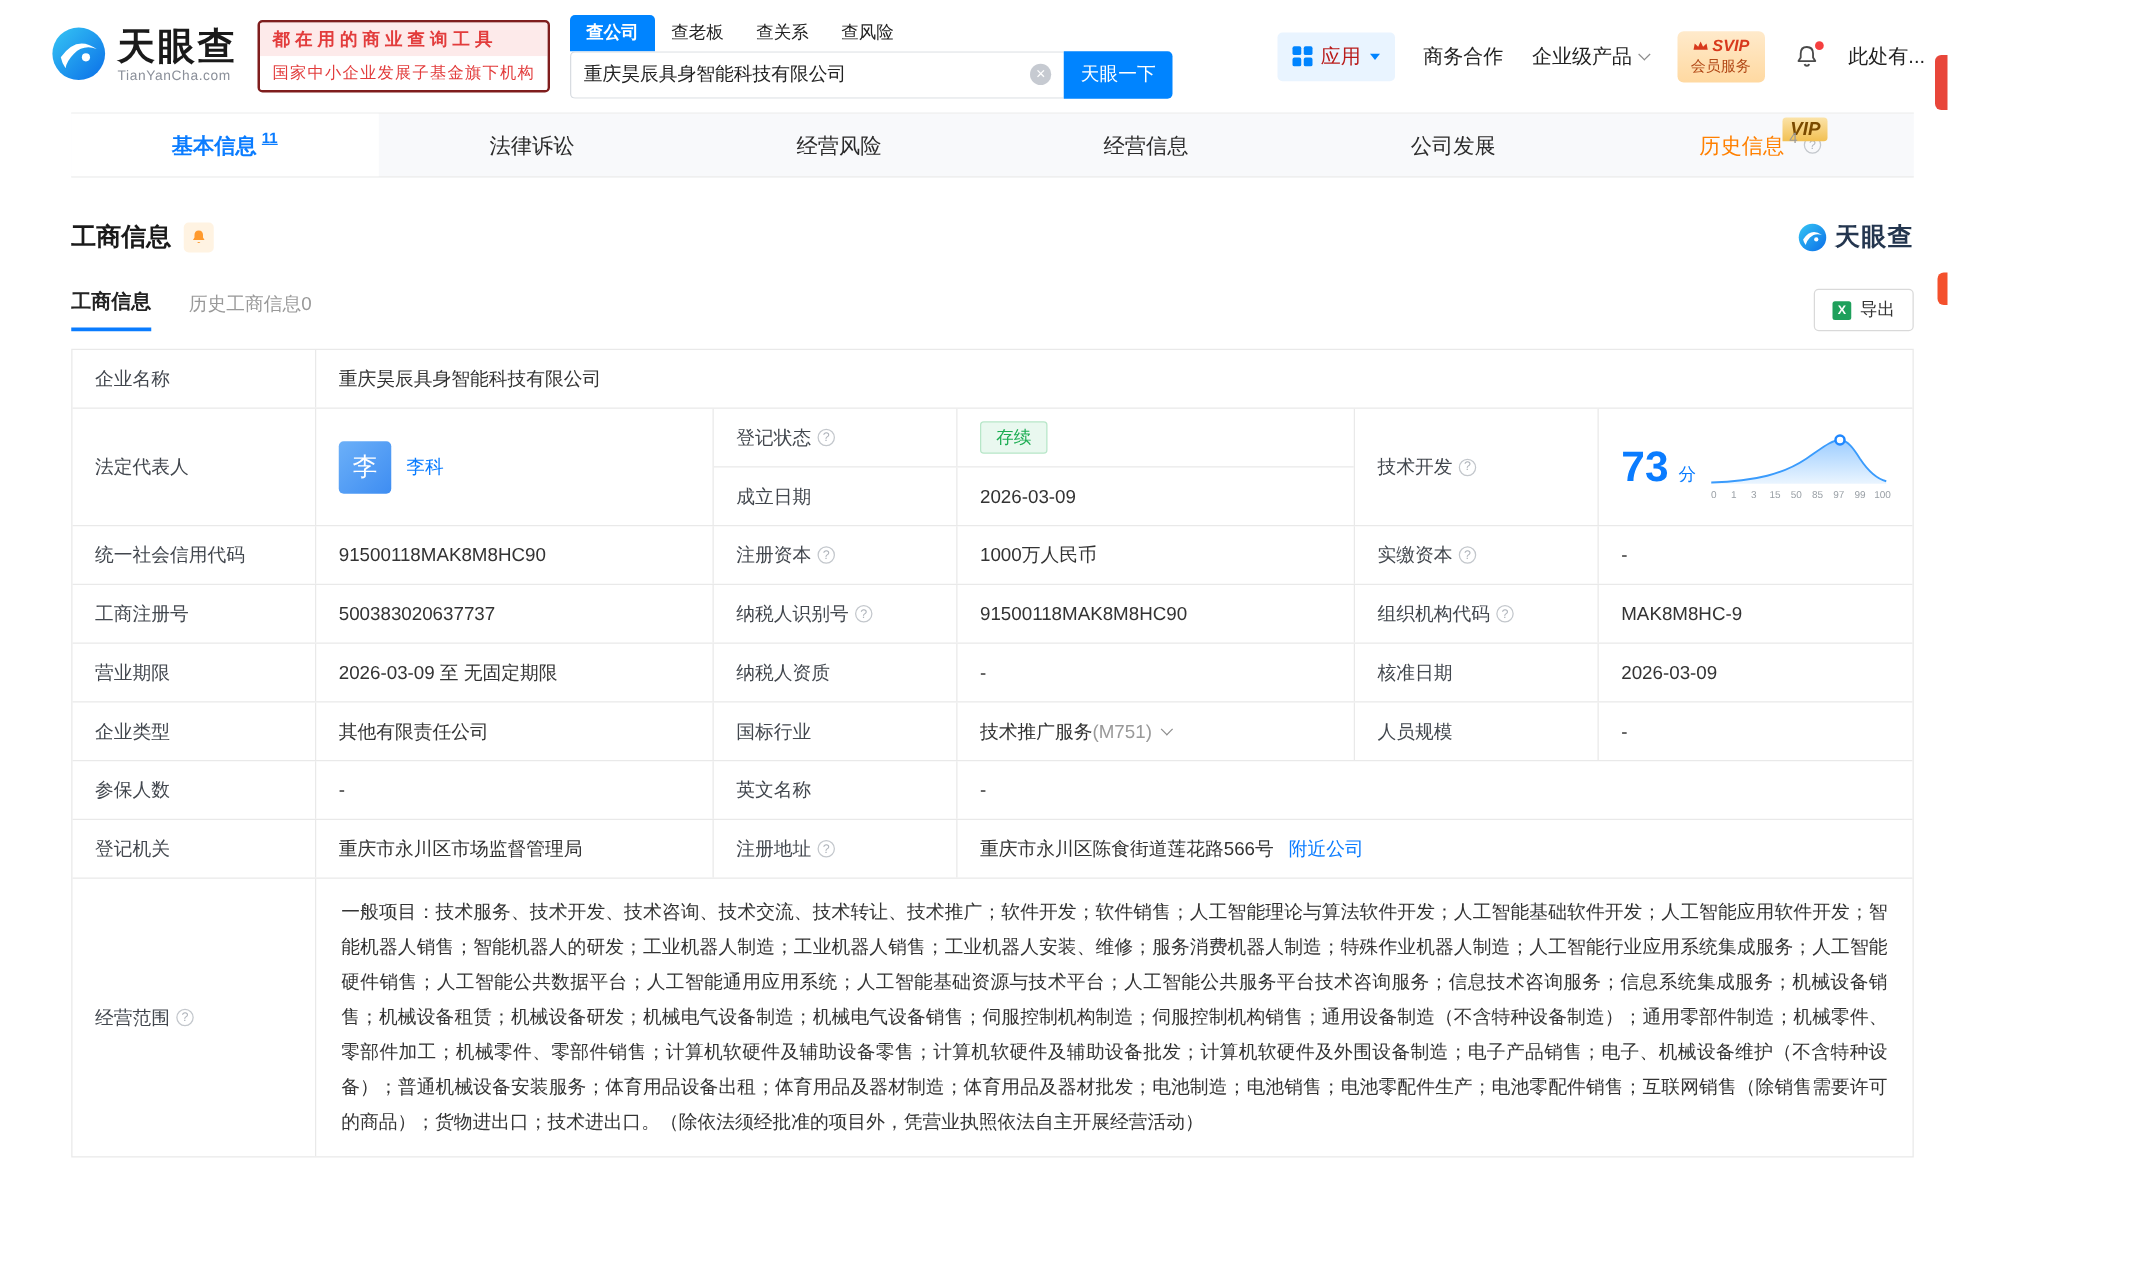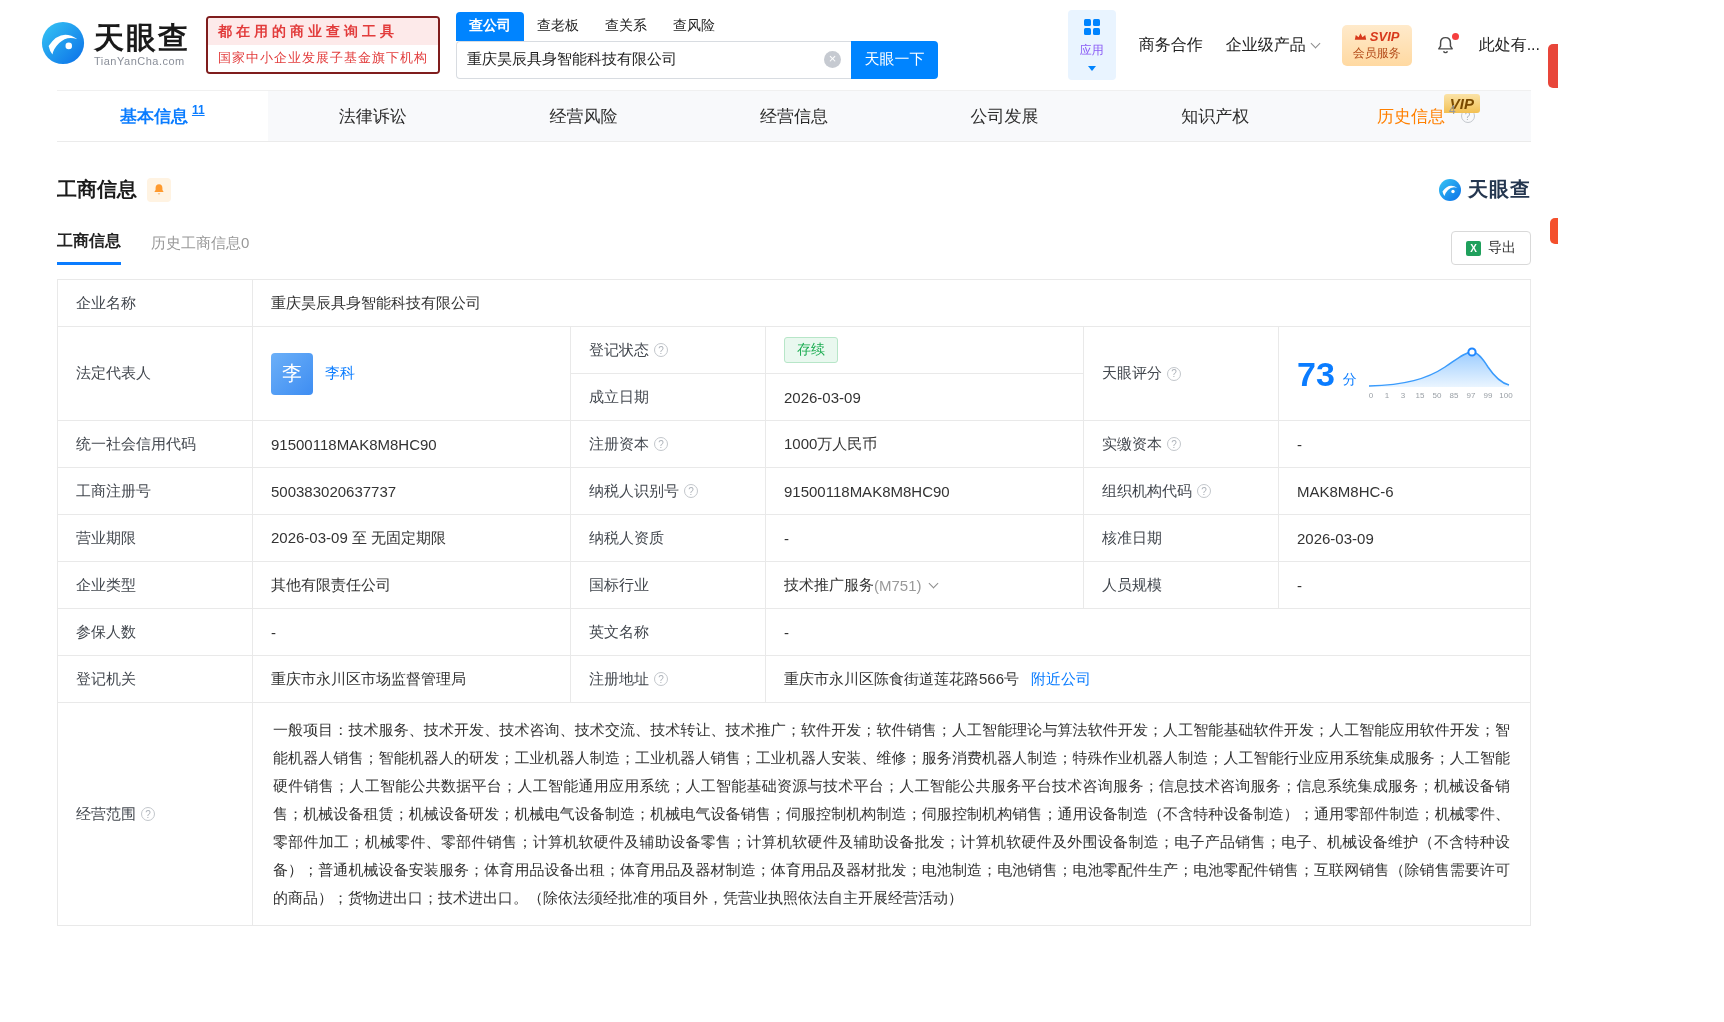--- a/index.html
+++ b/index.html
@@ -18,21 +18,21 @@
   .search { margin-left:16px; width:482px; flex:none; }
   .search-tabs { display:flex; align-items:flex-end; }
   .stab { font-size:14px; color:#222; padding:5px 13px 6px; cursor:pointer; }
   .stab.active { background:#0084ff; color:#fff; border-radius:4px 4px 0 0; font-weight:bold; }
   .search-row { display:flex; height:38px; }
   .search-box { flex:1; border:1px solid #d8dce1; border-right:none; border-radius:4px 0 0 4px; display:flex; align-items:center; padding:0 10px; background:#fff; }
   .search-input { flex:1; border:none; outline:none; font-size:15px; color:#222; font-family:inherit; background:transparent; }
   .clear-icon { width:17px; height:17px; border-radius:50%; background:#c6cad1; color:#fff; font-size:13px; line-height:16px; text-align:center; cursor:pointer; flex:none; }
   .search-btn { width:87px; background:#0084ff; color:#fff; border:none; font-size:15px; border-radius:0 4px 4px 0; cursor:pointer; font-family:inherit; }
   .top-right { margin-left:auto; display:flex; align-items:center; gap:23px; }
-  .apps-btn { display:flex; align-items:center; gap:7px; background:#e9f4ff; color:#8b5cf6; font-size:12px; padding:9px 12px; border-radius:4px; cursor:pointer;flex-direction:column; }
+  .apps-btn { display:flex; align-items:center; gap:7px; background:#e9f4ff; color:#b91c1c; font-size:16px; padding:9px 12px; border-radius:4px; cursor:pointer; }
   .grid-icon { display:grid; grid-template-columns:7px 7px; grid-template-rows:7px 7px; gap:2px; }
   .grid-icon i { background:#0084ff; border-radius:1.5px; }
   .caret { width:0; height:0; border-left:4px solid transparent; border-right:4px solid transparent; border-top:5px solid #0084ff; }
   .tr-link { font-size:16px; color:#222; text-decoration:none; display:flex; align-items:center; gap:6px; cursor:pointer; white-space:nowrap; }
   .chev { display:inline-block; width:7px; height:7px; border-right:1.5px solid #8c8c8c; border-bottom:1.5px solid #8c8c8c; transform:rotate(45deg); margin-top:-4px; }
   .svip { background:linear-gradient(180deg,#ffeacb,#ffd9a1); border-radius:5px; padding:4px 11px; text-align:center; cursor:pointer; }
   .svip-top { display:flex; align-items:center; gap:3px; justify-content:center; color:#d8391c; font-size:13px; font-weight:bold; font-style:italic; }
   .svip-bottom { color:#b34a18; font-size:12px; margin-top:1px; }
   .bell-wrap { position:relative; cursor:pointer; display:flex; }
   .red-dot { position:absolute; top:-2px; right:-3px; width:7px; height:7px; border-radius:50%; background:#f53f3f; }
@@ -189,23 +189,20 @@
   </div>
   <div class="mtab">
     <span>经营风险</span>
   </div>
   <div class="mtab">
     <span>经营信息</span>
   </div>
   <div class="mtab">
     <span>公司发展</span>
   </div>
-  <div class="mtab">
-    <span>知识产权</span>
-  </div>
   <div class="mtab history">
     <span class="vip-badge">VIP</span>
     <span>历史信息</span>
     <span class="mcount gray">4</span>
     <span class="qicon">?</span>
   </div>
 </nav>
 
 <main class="content">
   <div class="section-head">
@@ -271,21 +268,21 @@
         <div class="mrow last">
           <div class="cell lbl w1">
             <span>成立日期</span>
           </div>
           <div class="cell val flex1">
             <span>2026-03-09</span>
           </div>
         </div>
       </div>
       <div class="cell lbl w1">
-        <span>天眼评分</span>
+        <span>技术开发</span>
         <span class="qicon">?</span>
       </div>
       <div class="cell val flex1 score-cell">
         <span class="score-num">73</span>
         <span class="score-unit">分</span>
         <svg width="150" height="58" viewBox="0 0 150 58">
           <defs>
             <linearGradient id="cg" x1="0" y1="0" x2="0" y2="1">
               <stop offset="0" stop-color="#9dcdff"></stop>
                 <stop offset="1" stop-color="#eaf5ff"></stop>
@@ -342,21 +339,21 @@
         <span class="qicon">?</span>
       </div>
       <div class="cell val w2">
           <span>91500118MAK8M8HC90</span>
         </div>
       <div class="cell lbl w1">
         <span>组织机构代码</span>
         <span class="qicon">?</span>
       </div>
       <div class="cell val flex1">
-          <span>MAK8M8HC-6</span>
+          <span>MAK8M8HC-9</span>
         </div>
     </div>
 
     <div class="trow">
       <div class="cell lbl w1">
           <span>营业期限</span>
         </div>
       <div class="cell val w2">
           <span>2026-03-09 至 无固定期限</span>
         </div>

